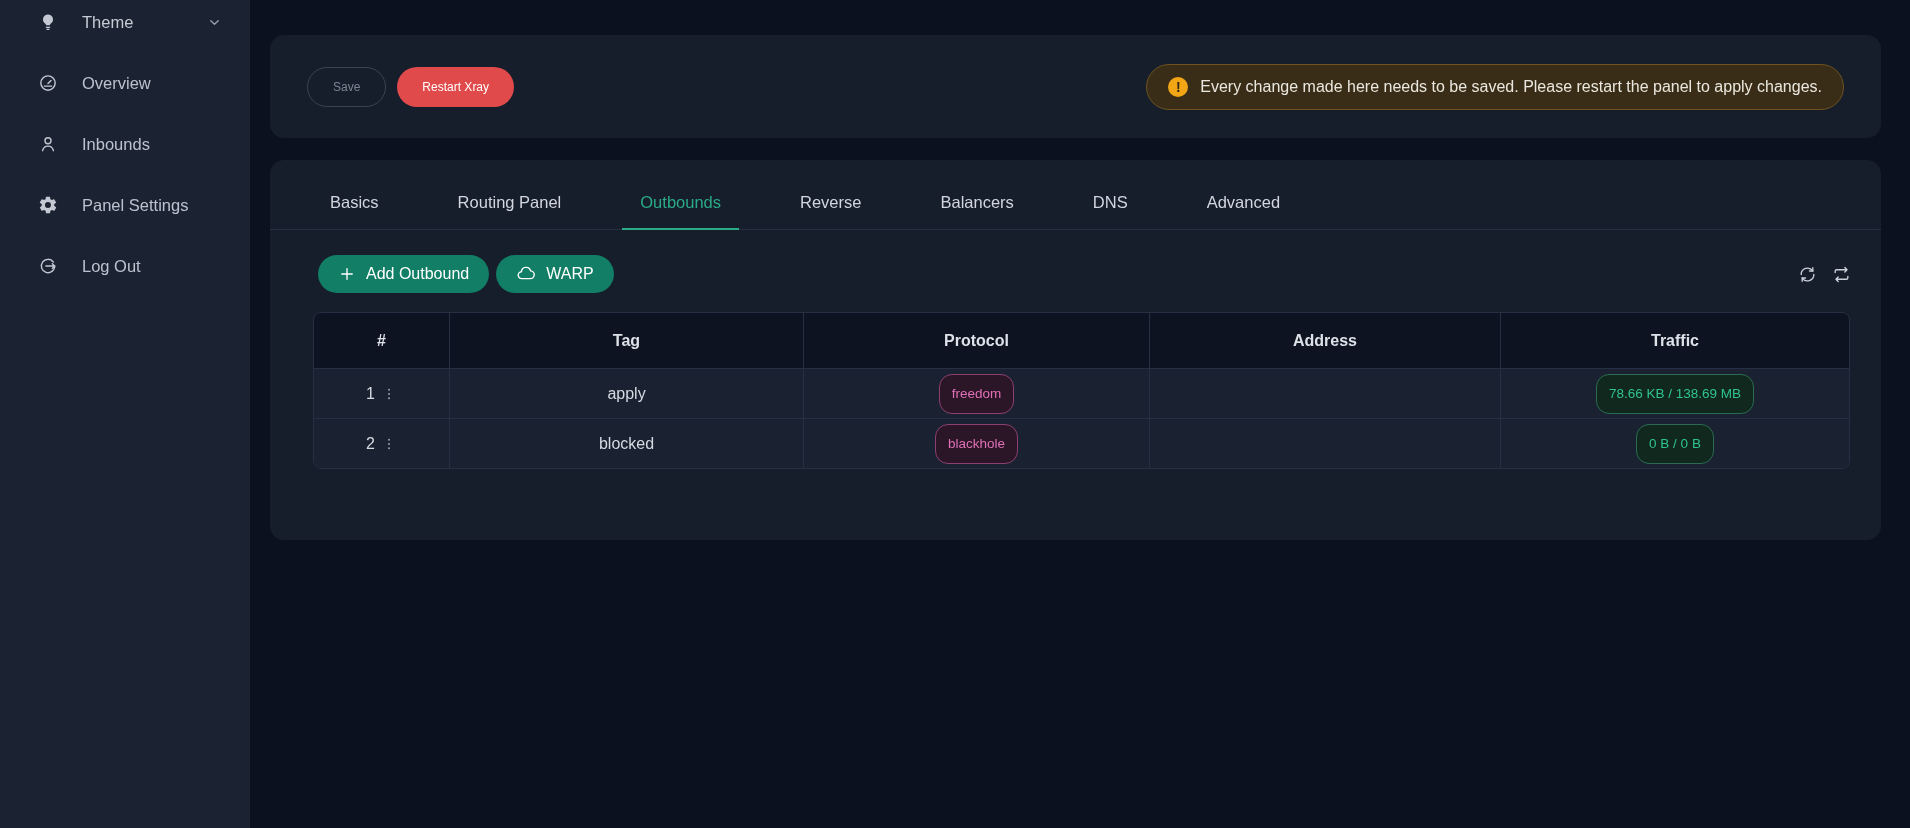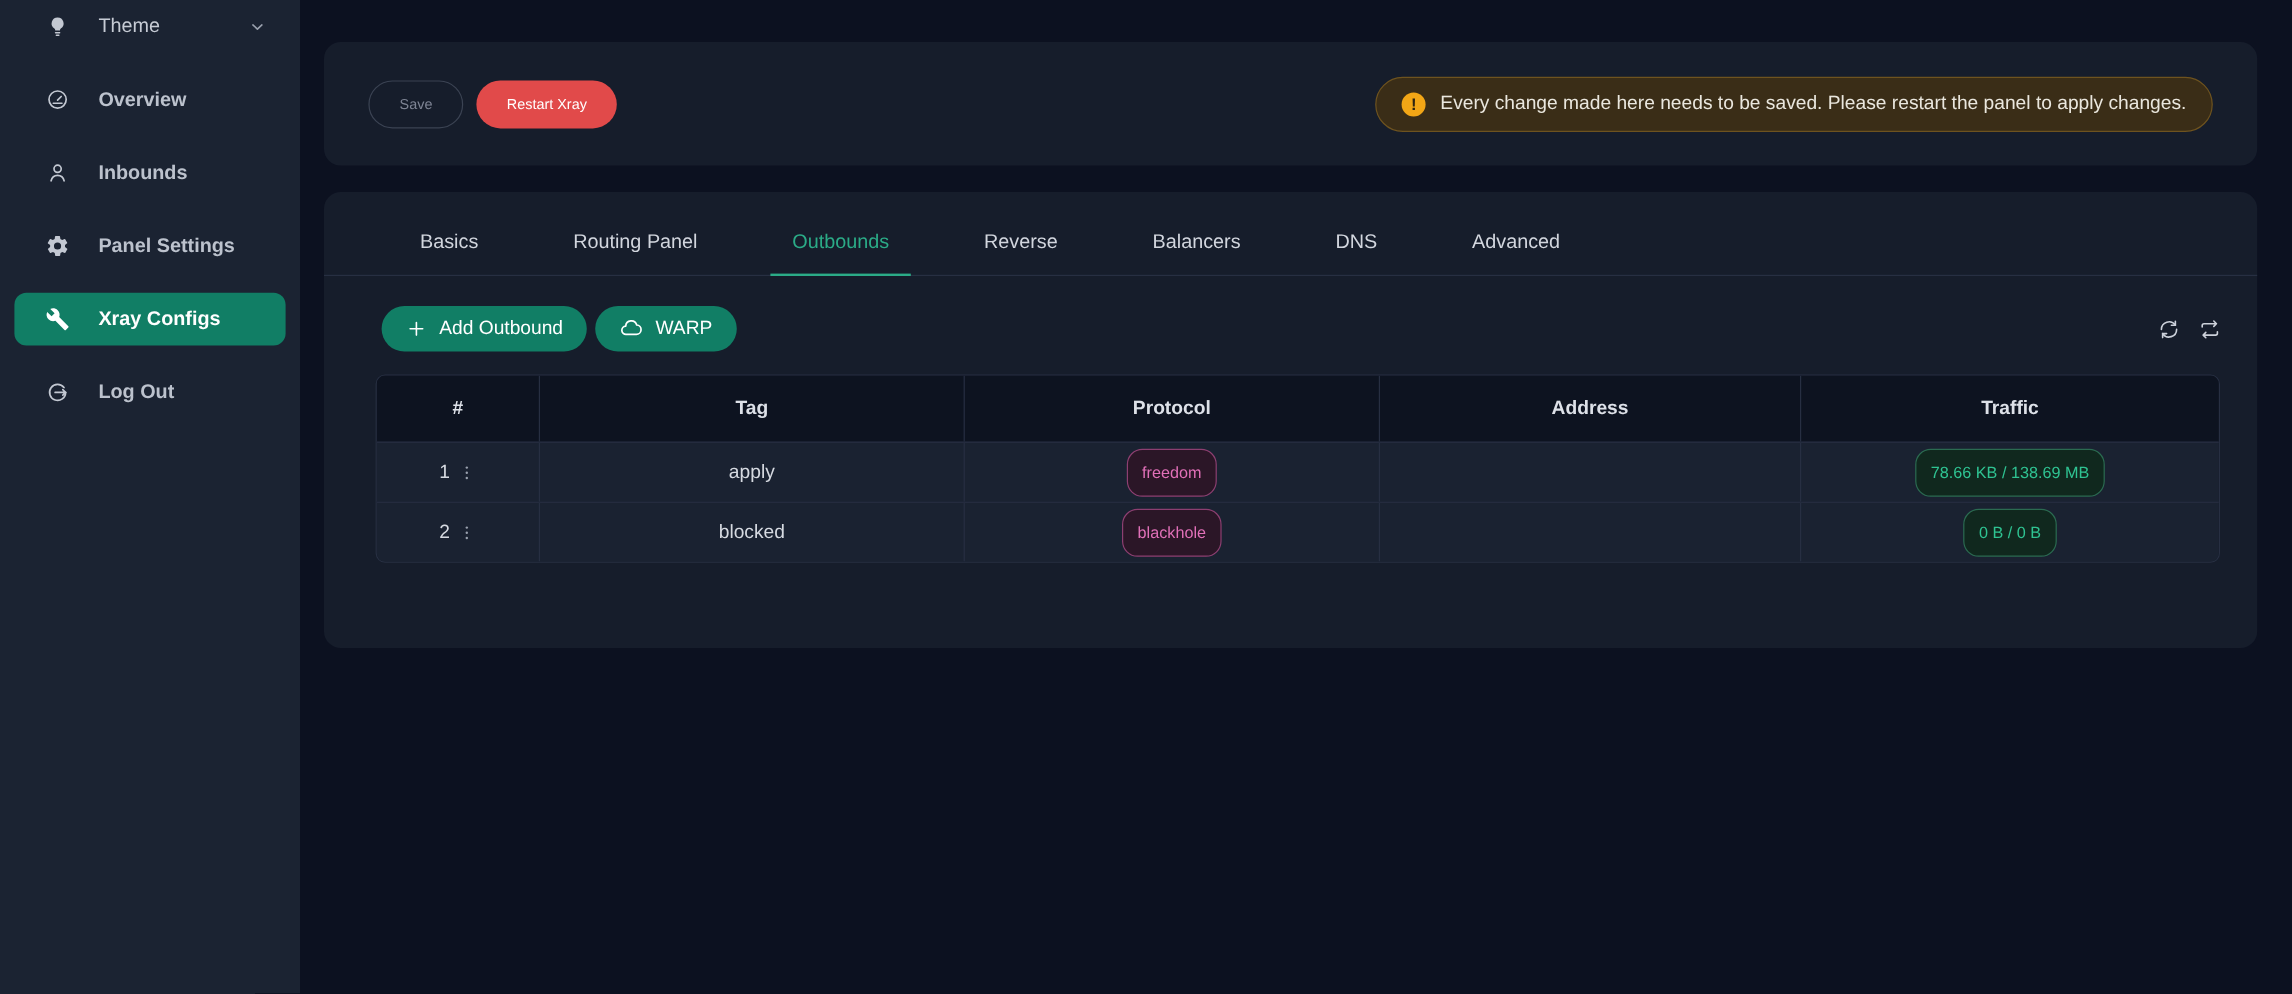--- a/index.html
+++ b/index.html
@@ -2,21 +2,21 @@
 <html style="--page_bg: #0c1120; --sidebar_bg: #1b2332; --card_bg: #161d2b; --primary: #117e65; --danger: #e14a4a; --alert_bg: #3a2d17; --alert_border: #6e531f; --alert_icon: #f2a616; --alert_text: #eae7de; --tab_active: #2bab87; --border: #272f42; --table_header_bg: #0d1320; --row_bg: #1a2231; --badge_pink_text: #e170b8; --badge_pink_border: #8d3f71; --badge_pink_bg: #2b1627; --badge_green_text: #2fc392; --badge_green_border: #2b6b51; --badge_green_bg: #10281e;"><head>
 <meta charset="utf-8">
 <style>
   *{box-sizing:border-box;margin:0;padding:0}
   html,body{width:1910px;height:828px}
   body{background:var(--page_bg,#0c1120);font-family:"Liberation Sans",sans-serif;overflow:hidden;position:relative}
   svg{display:block}
 
   
   .sidebar{position:absolute;left:0;top:0;bottom:0;width:250px;background:var(--sidebar_bg,#1b2332);z-index:2}
-  .side-item{display:flex;align-items:center;height:44px;margin:0 12px 17px;padding:0 14px 0 26px;border-radius:10px;color:#bcc2cd;font-size:16.5px;font-weight:700;cursor:pointer}
+  .side-item{display:flex;align-items:center;height:44px;margin:0 12px 17px;padding:0 14px 0 26px;border-radius:10px;color:#bcc2cd;font-size:16.5px;font-weight:400;cursor:pointer}
   .side-item .icon{display:flex;margin-right:24px;color:#c3c8d2}
   .side-item.theme{font-weight:400;color:#c6cbd4}
   .side-item.active{background:var(--primary,#117e65);color:#fff}
   .side-item.active .icon{color:#fff}
   .side-item .chev{margin-left:auto;margin-right:2px;color:#99a0ad}
 
   
   .content{position:absolute;left:250px;top:0;right:0;bottom:0}
   .card{position:absolute;left:20px;right:29px;background:var(--card_bg,#161d2b);border-radius:14px}
 
@@ -24,21 +24,21 @@
   .toolbar{top:35px;height:103px;display:flex;align-items:center;padding:0 37px}
   .btn{border:none;cursor:pointer;font-family:inherit;font-size:12px;display:inline-flex;align-items:center;justify-content:center;height:40px;border-radius:20px;padding:0 25px;white-space:nowrap}
   .btn.save{background:transparent;border:1px solid #3b4353;color:#7e8494;margin-right:11px}
   .btn.restart{background:var(--danger,#e14a4a);color:#fff}
   .alert{margin-left:auto;display:flex;align-items:center;gap:12px;height:46px;padding:0 21px;border-radius:23px;background:var(--alert_bg,#3a2d17);border:1px solid var(--alert_border,#6e531f);color:var(--alert_text,#eae7de);font-size:16px}
   .alert-icon{width:20px;height:20px;border-radius:50%;background:var(--alert_icon,#f2a616);color:#2e2410;font-weight:700;font-size:14px;display:flex;align-items:center;justify-content:center;flex:none}
 
   
   .main-card{top:160px;height:380px}
   .tabs-wrap{margin-top:33px;border-bottom:1px solid var(--border,#272f42)}
-  .tabs{display:flex;gap:79px;list-style:none;margin-left:80px}
+  .tabs{display:flex;gap:79px;list-style:none;margin-left:60px}
   .tab{position:relative;padding-bottom:17px;font-size:16.5px;color:#d2d6de;cursor:pointer}
   .tab.active{color:var(--tab_active,#2bab87)}
   .tab.active::after{content:"";position:absolute;left:-18px;right:-18px;bottom:-1px;height:2px;background:var(--tab_active,#2bab87)}
 
   .actions-row{display:flex;align-items:center;margin:25px 30px 0 48px}
   .btn.green{background:var(--primary,#117e65);color:#fff;height:38px;border-radius:19px;padding:12px 20px;gap:10px;font-size:16px;font-weight:400}
   .btn.green + .btn.green{margin-left:7px}
   .row-icons{margin-left:auto;display:flex;gap:15px;color:#ccd1da;align-items:center}
   .row-icons .icon{cursor:pointer;display:flex}
 
@@ -100,29 +100,20 @@
      </div>
         <div class="side-item">
        <span class="icon">
             <svg viewBox="0 0 24 24" width="20" height="20" fill="currentColor">
               <path d="M19.4 13c.04-.33.06-.66.06-1s-.02-.67-.06-1l2.1-1.65a.5.5 0 0 0 .12-.64l-2-3.46a.5.5 0 0 0-.6-.22l-2.49 1a7.3 7.3 0 0 0-1.73-1l-.38-2.65A.5.5 0 0 0 13.93 2h-4a.5.5 0 0 0-.5.42l-.37 2.65c-.63.26-1.2.6-1.74 1l-2.48-1a.5.5 0 0 0-.61.22l-2 3.46a.5.5 0 0 0 .12.64L4.55 11c-.04.33-.06.66-.06 1s.02.67.06 1l-2.1 1.65a.5.5 0 0 0-.12.64l2 3.46c.13.22.39.31.6.22l2.49-1c.54.42 1.11.76 1.74 1l.37 2.65c.04.24.25.42.5.42h4a.5.5 0 0 0 .5-.42l.38-2.65c.62-.26 1.2-.6 1.73-1l2.49 1c.22.09.47 0 .6-.22l2-3.46a.5.5 0 0 0-.12-.64L19.4 13zm-7.47 2.6a3.6 3.6 0 1 1 0-7.2 3.6 3.6 0 0 1 0 7.2z"></path>
             </svg>
           </span>
        <span class="side-label">Panel Settings</span>
 
      </div>
-        <div class="side-item active">
-       <span class="icon">
-            <svg viewBox="0 0 24 24" width="20" height="20" fill="currentColor">
-              <path d="M22.7 19l-9.1-9.1c.9-2.3.4-5-1.5-6.9-2-2-5-2.4-7.4-1.3L9 6 6 9 1.6 4.7C.4 7.1.9 10.1 2.9 12.1c1.9 1.9 4.6 2.4 6.9 1.5l9.1 9.1c.4.4 1 .4 1.4 0l2.3-2.3c.5-.4.5-1.1.1-1.4z"></path>
-            </svg>
-          </span>
-       <span class="side-label">Xray Configs</span>
-
-     </div>
         <div class="side-item">
        <span class="icon">
             <svg viewBox="0 0 24 24" width="20" height="20" fill="none" stroke="currentColor" stroke-width="1.7" stroke-linecap="round">
               <path d="M18.4 7.2A8 8 0 1 0 20 12"></path>
               <path d="M9.5 12H20M17.2 9.2L20 12l-2.8 2.8"></path>
             </svg>
           </span>
        <span class="side-label">Log Out</span>
 
      </div>

